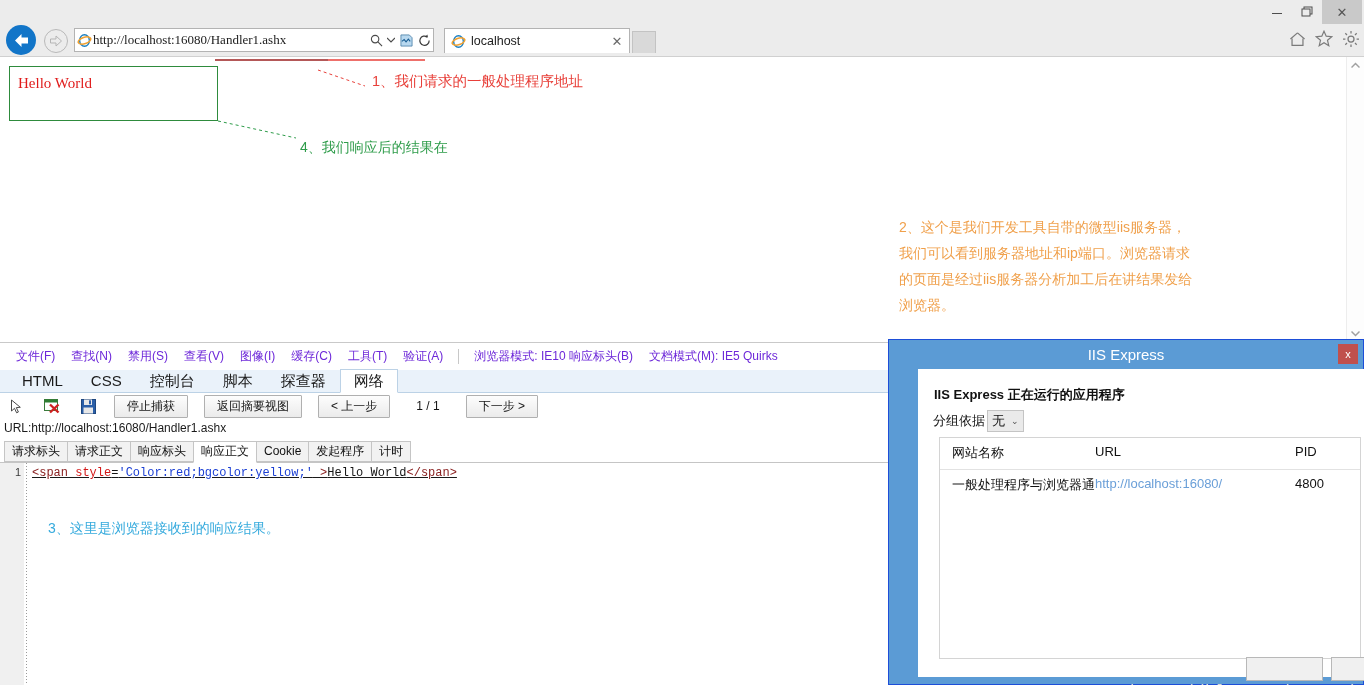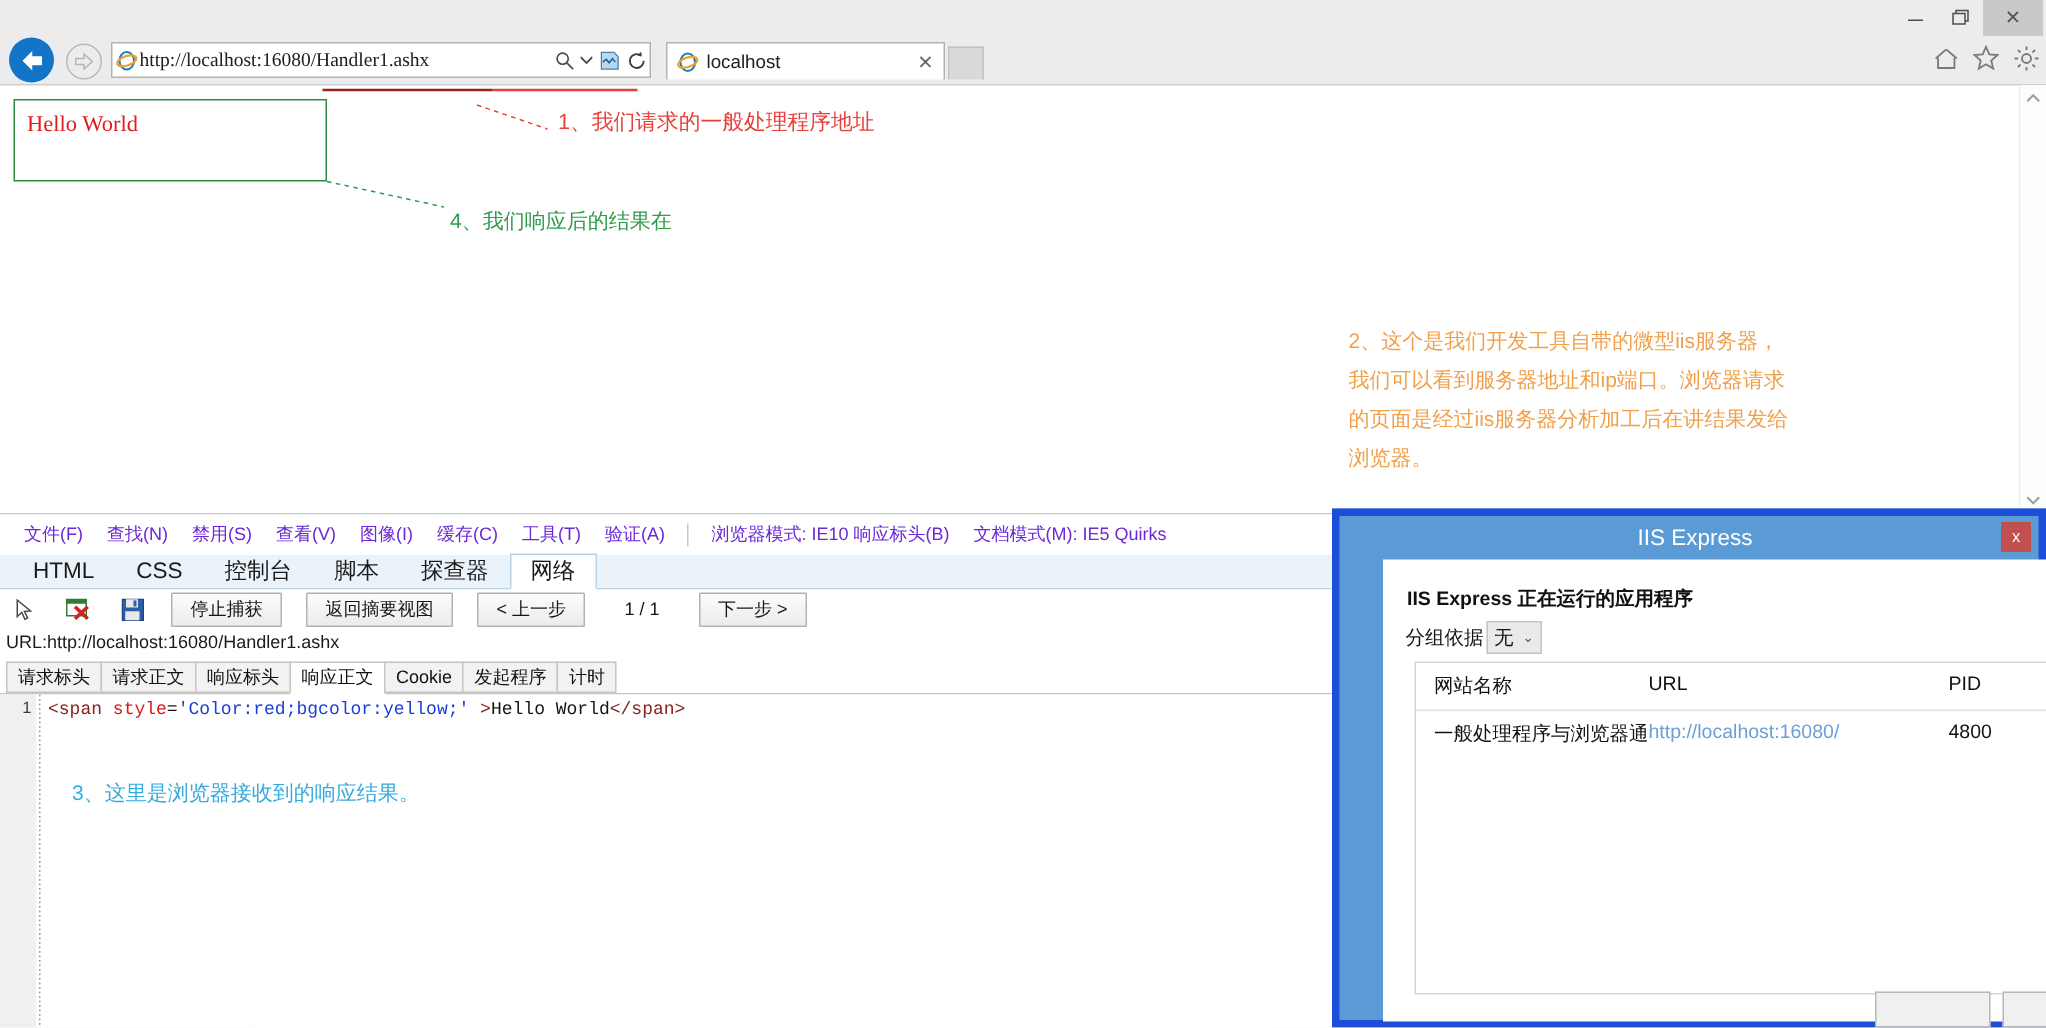--- a/index.html
+++ b/index.html
@@ -137,35 +137,35 @@
   #dt-subtabs .st.sel{background:#fff;border-bottom-color:#fff;margin-bottom:-1px;padding-bottom:4px;font-weight:normal;}
 
   #dt-body{position:absolute;left:0;top:120px;width:1364px;height:223px;background:#fff;}
   #gutter{position:absolute;left:0;top:0;width:24px;height:223px;background:#f0f0f0;}
   #gutter-line{position:absolute;left:0;top:3px;width:21px;text-align:right;font-size:11px;color:#3b3b3b;
     font-family:"Liberation Sans",sans-serif;}
   #gutter-dots{position:absolute;left:26px;top:0;width:1px;height:223px;
     background-image:linear-gradient(#9a9a9a 50%, transparent 50%);background-size:1px 3px;}
   #code-line{
     position:absolute;left:32px;top:3px;font-family:"Liberation Mono","DejaVu Sans Mono",monospace;
-    font-size:12px;white-space:nowrap;
+    font-size:12px;white-space:nowrap;text-decoration:underline;
   }
   .c-tag{color:#8a2020;}
   .c-attr{color:#d41919;}
   .c-eq{color:#151515;}
   .c-val{color:#1b3fd4;}
   .c-txt{color:#151515;}
   #anno3{
     position:absolute;left:48px;top:520px;color:#35aadd;font-size:14px;white-space:nowrap;
   }
 
   
   #iis{
     left:888px;top:339px;width:476px;height:346px;
-    background:#5b9bd5;border:5px solid #1d4ed8;box-sizing:border-box;
+    background:#5b9bd5;border:1px solid #1d4ed8;box-sizing:border-box;
   }
   #iis-title{
     position:absolute;left:0;top:0;width:474px;height:28px;color:#fff;
     display:flex;align-items:center;justify-content:center;font-size:15px;
   }
   #iis-close{
     position:absolute;right:5px;top:4px;width:20px;height:20px;background:#c0504d;
     color:#fff;font-size:11px;display:flex;align-items:center;justify-content:center;
   }
   #iis-client{

